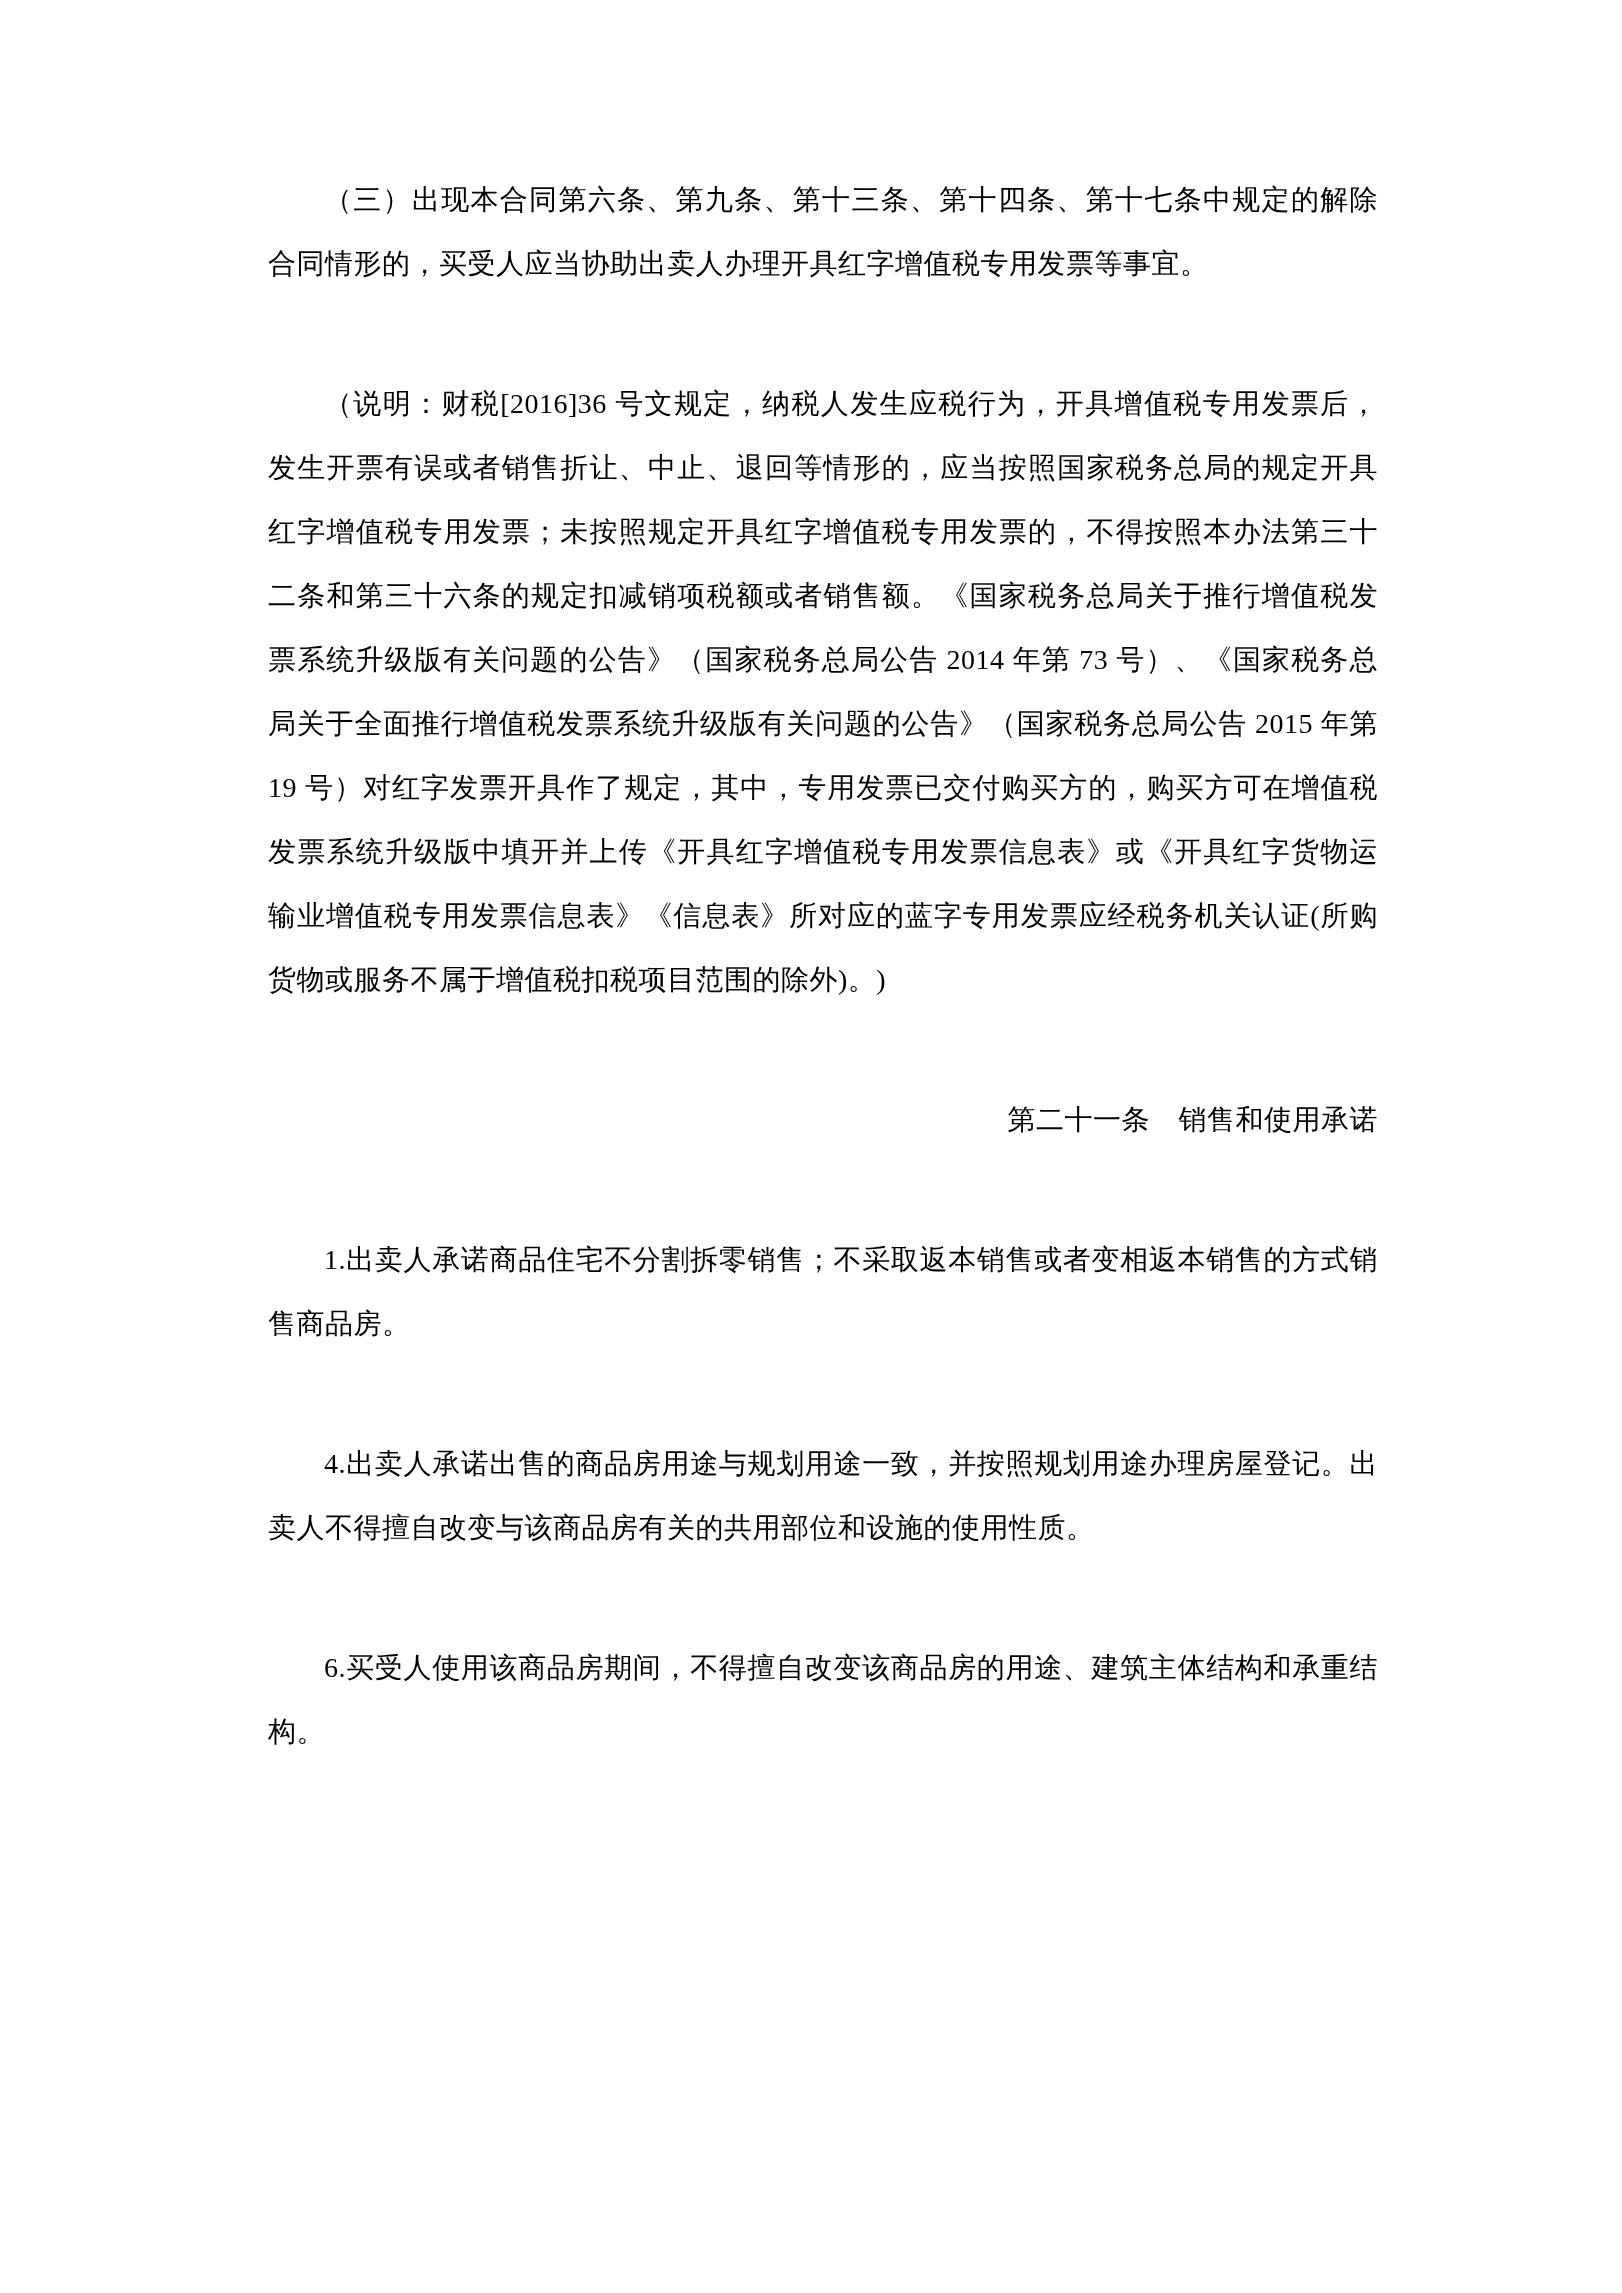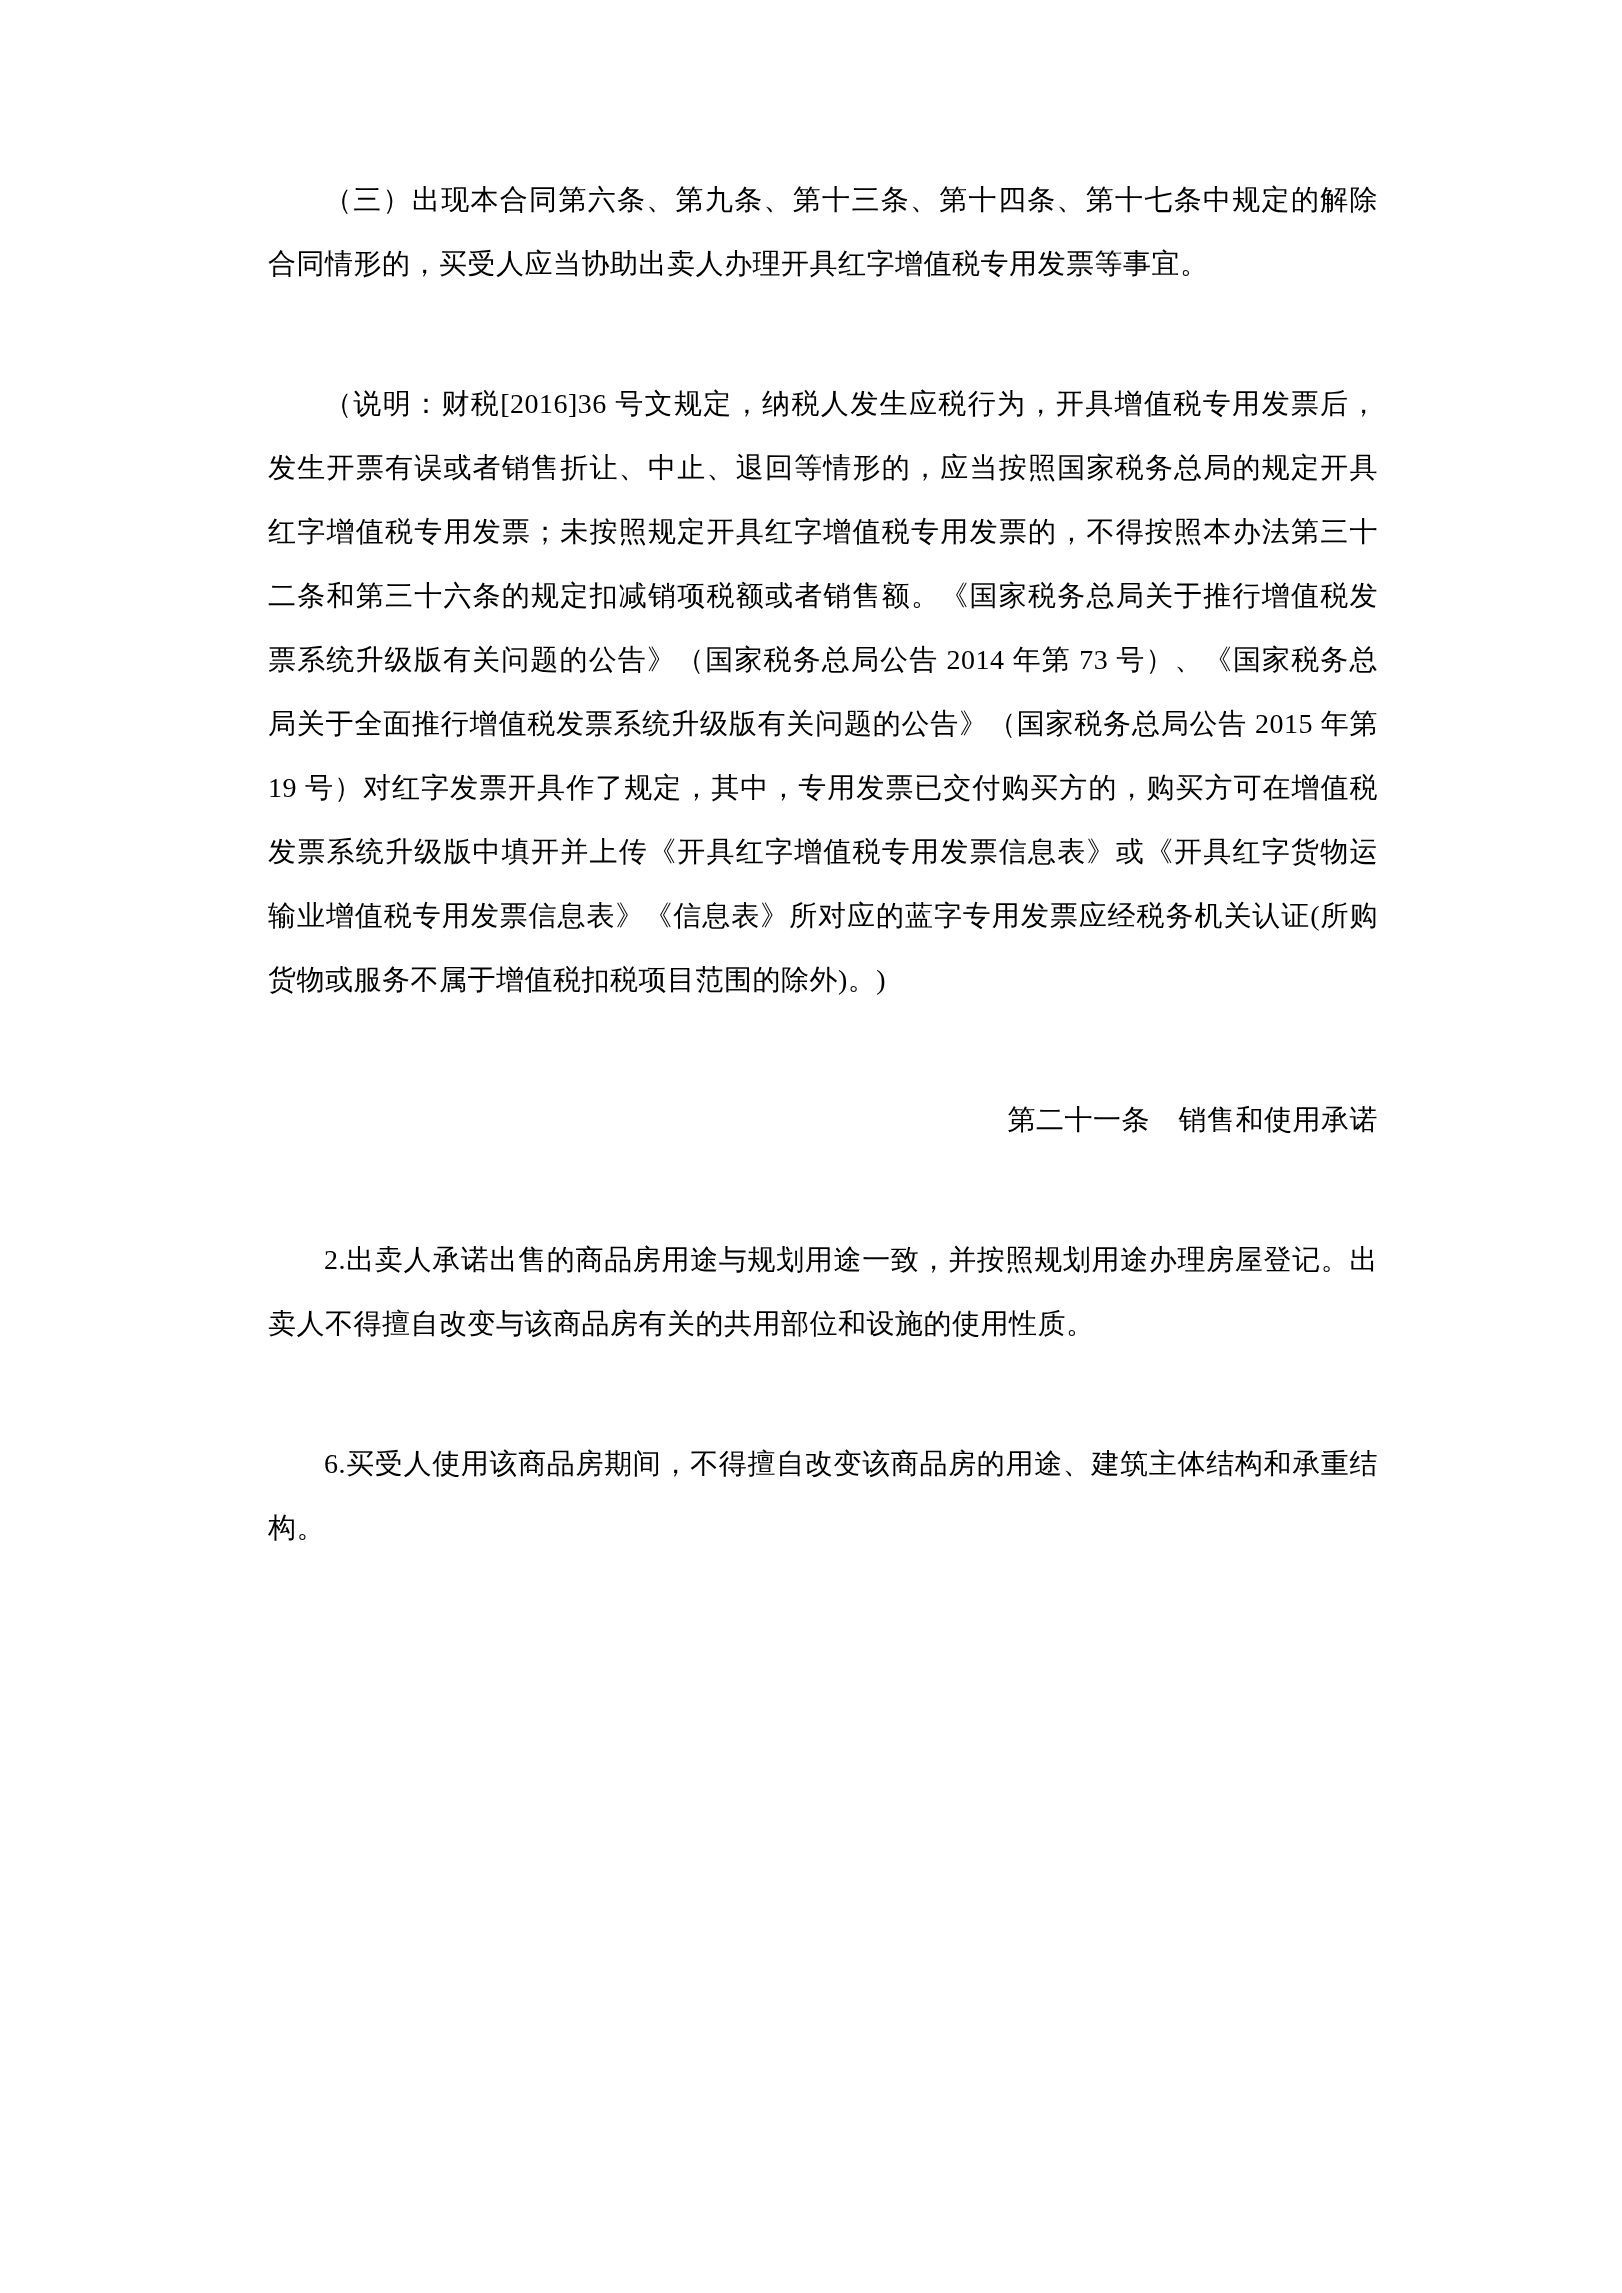--- a/index.html
+++ b/index.html
@@ -44,21 +44,22 @@
 <body>
 
 <div class="page">
   <div class="content">
     <p class="para">（三）出现本合同第六条、第九条、第十三条、第十四条、第十七条中规定的解除合同情形的，买受人应当协助出卖人办理开具红字增值税专用发票等事宜。</p>
 
     <p class="para">（说明：财税[2016]36 号文规定，纳税人发生应税行为，开具增值税专用发票后，发生开票有误或者销售折让、中止、退回等情形的，应当按照国家税务总局的规定开具红字增值税专用发票；未按照规定开具红字增值税专用发票的，不得按照本办法第三十二条和第三十六条的规定扣减销项税额或者销售额。《国家税务总局关于推行增值税发票系统升级版有关问题的公告》（国家税务总局公告 2014 年第 73 号）、《国家税务总局关于全面推行增值税发票系统升级版有关问题的公告》（国家税务总局公告 2015 年第 19 号）对红字发票开具作了规定，其中，专用发票已交付购买方的，购买方可在增值税发票系统升级版中填开并上传《开具红字增值税专用发票信息表》或《开具红字货物运输业增值税专用发票信息表》《信息表》所对应的蓝字专用发票应经税务机关认证(所购货物或服务不属于增值税扣税项目范围的除外)。)</p>
 
     <p class="para heading">第二十一条　销售和使用承诺</p>
 
+    <p class="para">1.出卖人承诺商品住宅不分割拆零销售；不采取返本销售或者变相返本销售的方式销售商品房。</p>
 
-    <p class="para">2.出卖人承诺出售的商品房用途与规划用途一致，并按照规划用途办理房屋登记。出卖人不得擅自改变与该商品房有关的共用部位和设施的使用性质。</p>
+    <p class="para">4.出卖人承诺出售的商品房用途与规划用途一致，并按照规划用途办理房屋登记。出卖人不得擅自改变与该商品房有关的共用部位和设施的使用性质。</p>
 
 
 
     <p class="para">6.买受人使用该商品房期间，不得擅自改变该商品房的用途、建筑主体结构和承重结构。</p>
   </div>
 </div>
 
 
 </body></html>

